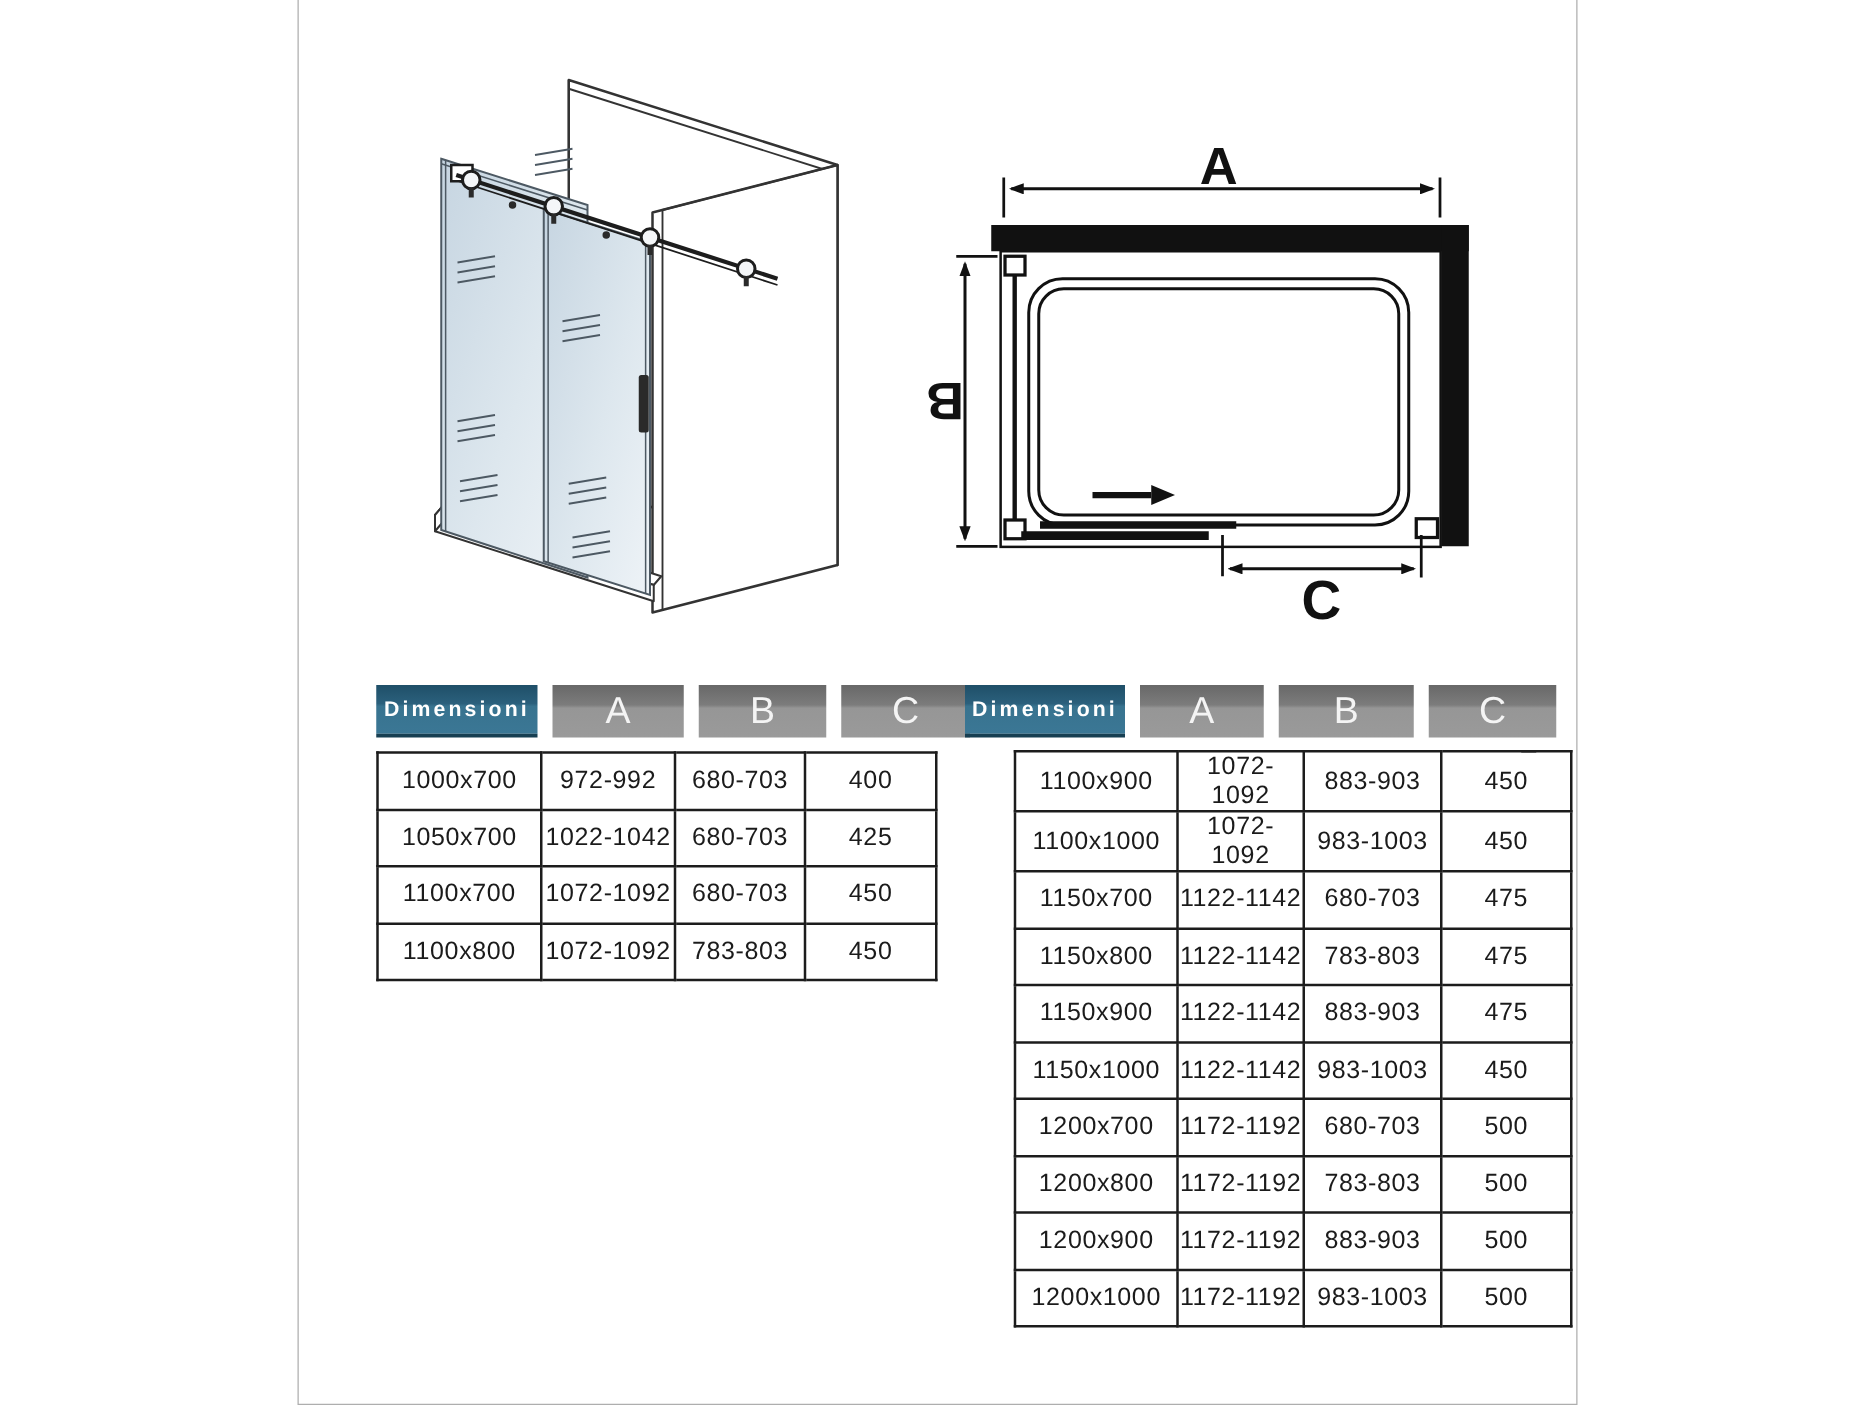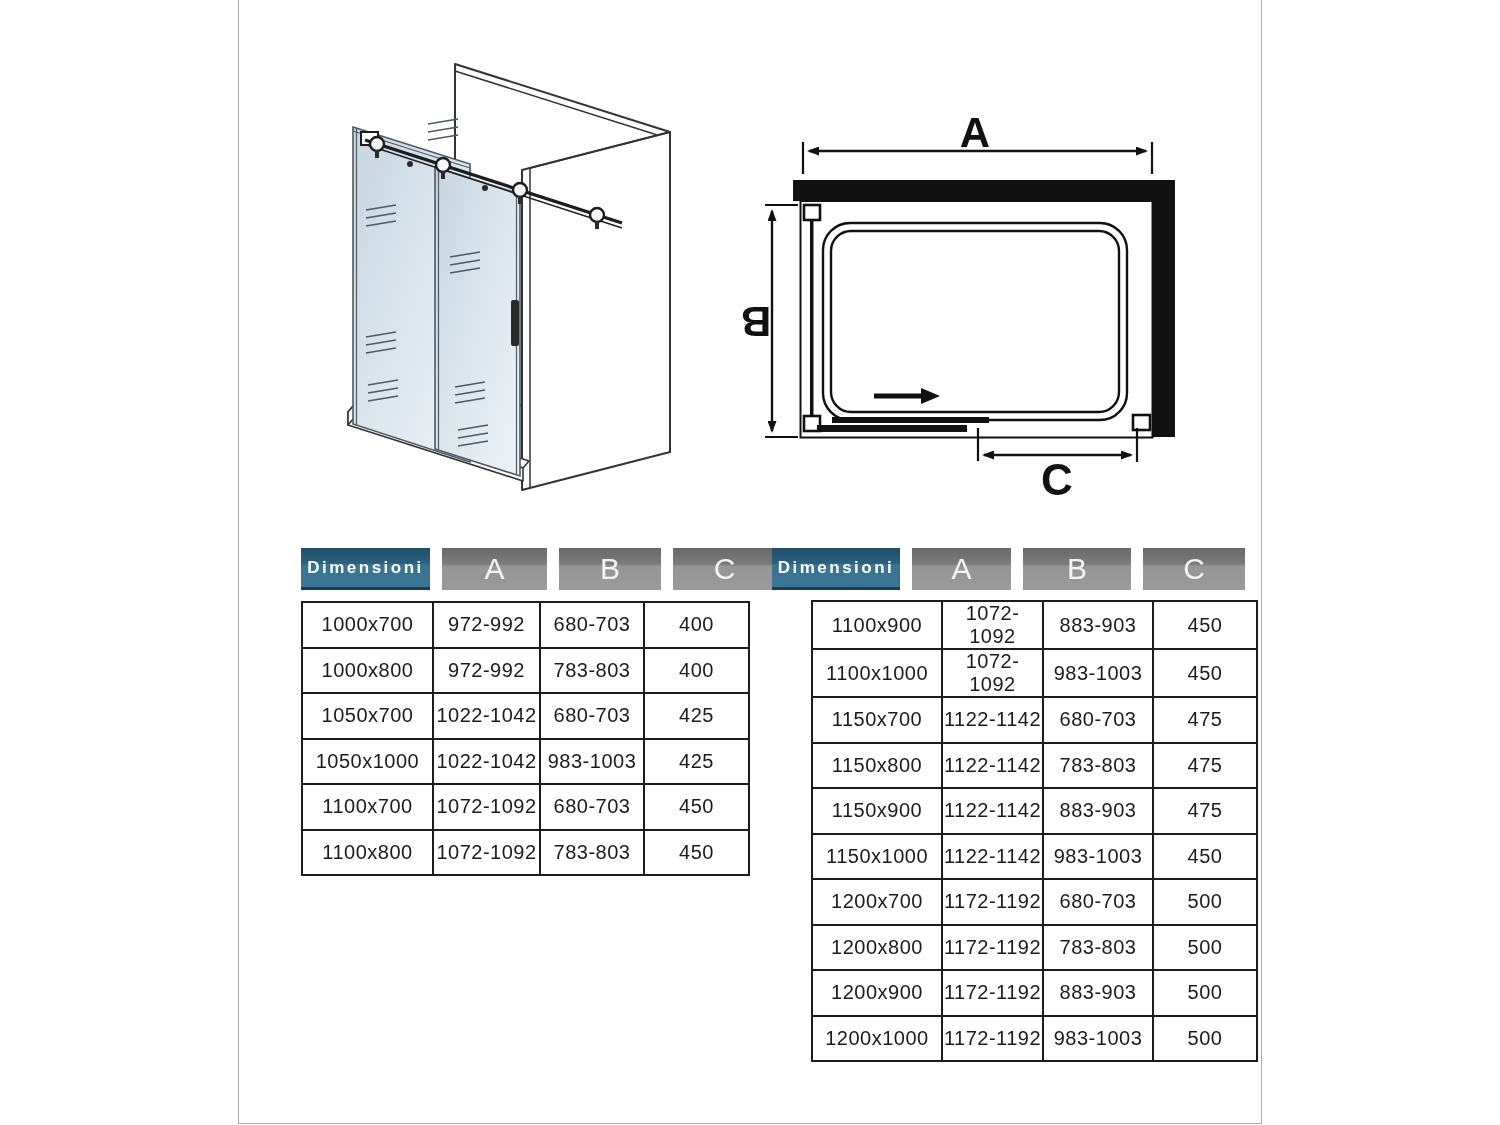--- a/index.html
+++ b/index.html
@@ -202,35 +202,23 @@
         <col style="width:105px">
       </colgroup>
     <tbody>
         <tr>
           <td>1000x700</td>
           <td>972-992</td>
           <td>680-703</td>
           <td>400</td>
         </tr>
         <tr>
-          <td>1000x800</td>
-          <td>972-992</td>
-          <td>783-803</td>
-          <td>400</td>
-        </tr>
-        <tr>
           <td>1050x700</td>
           <td>1022-1042</td>
           <td>680-703</td>
-          <td>425</td>
-        </tr>
-        <tr>
-          <td>1050x1000</td>
-          <td>1022-1042</td>
-          <td>983-1003</td>
           <td>425</td>
         </tr>
         <tr>
           <td>1100x700</td>
           <td>1072-1092</td>
           <td>680-703</td>
           <td>450</td>
         </tr>
         <tr>
           <td>1100x800</td>

